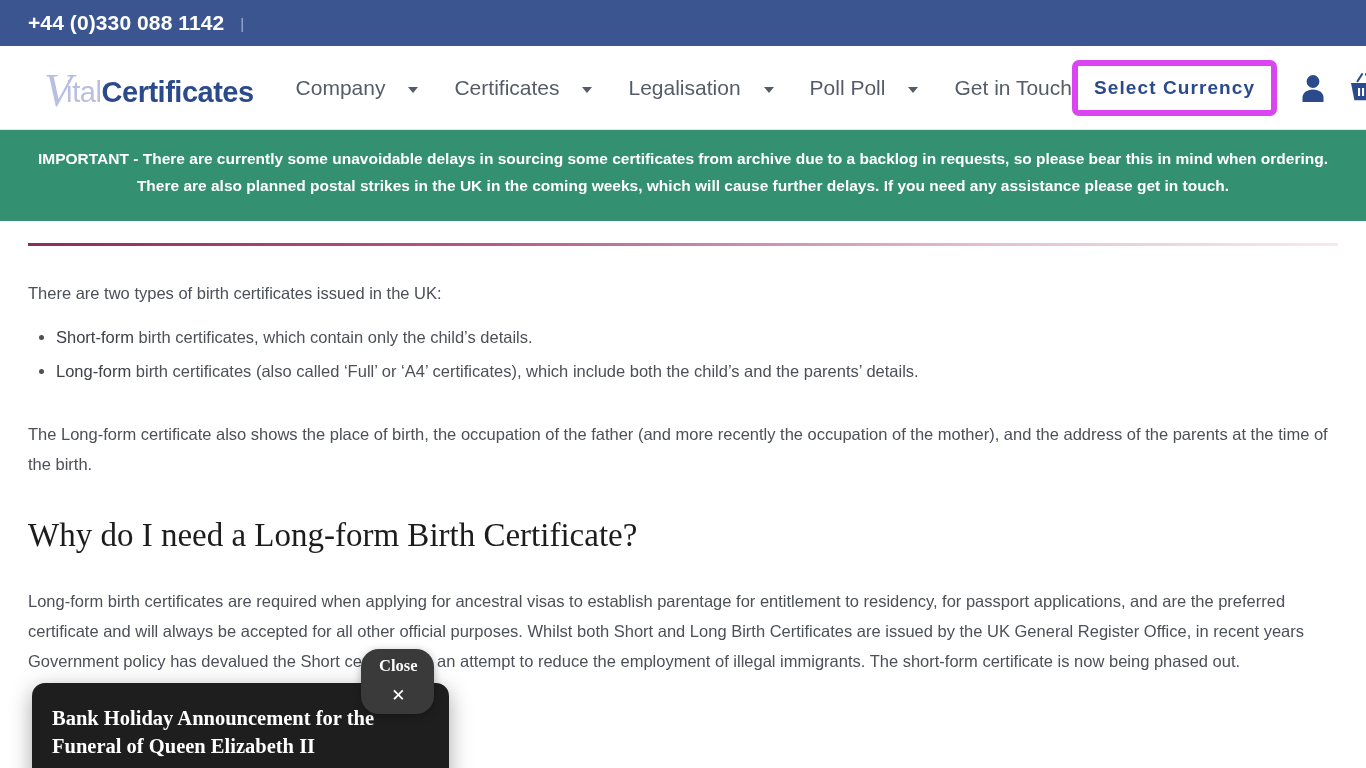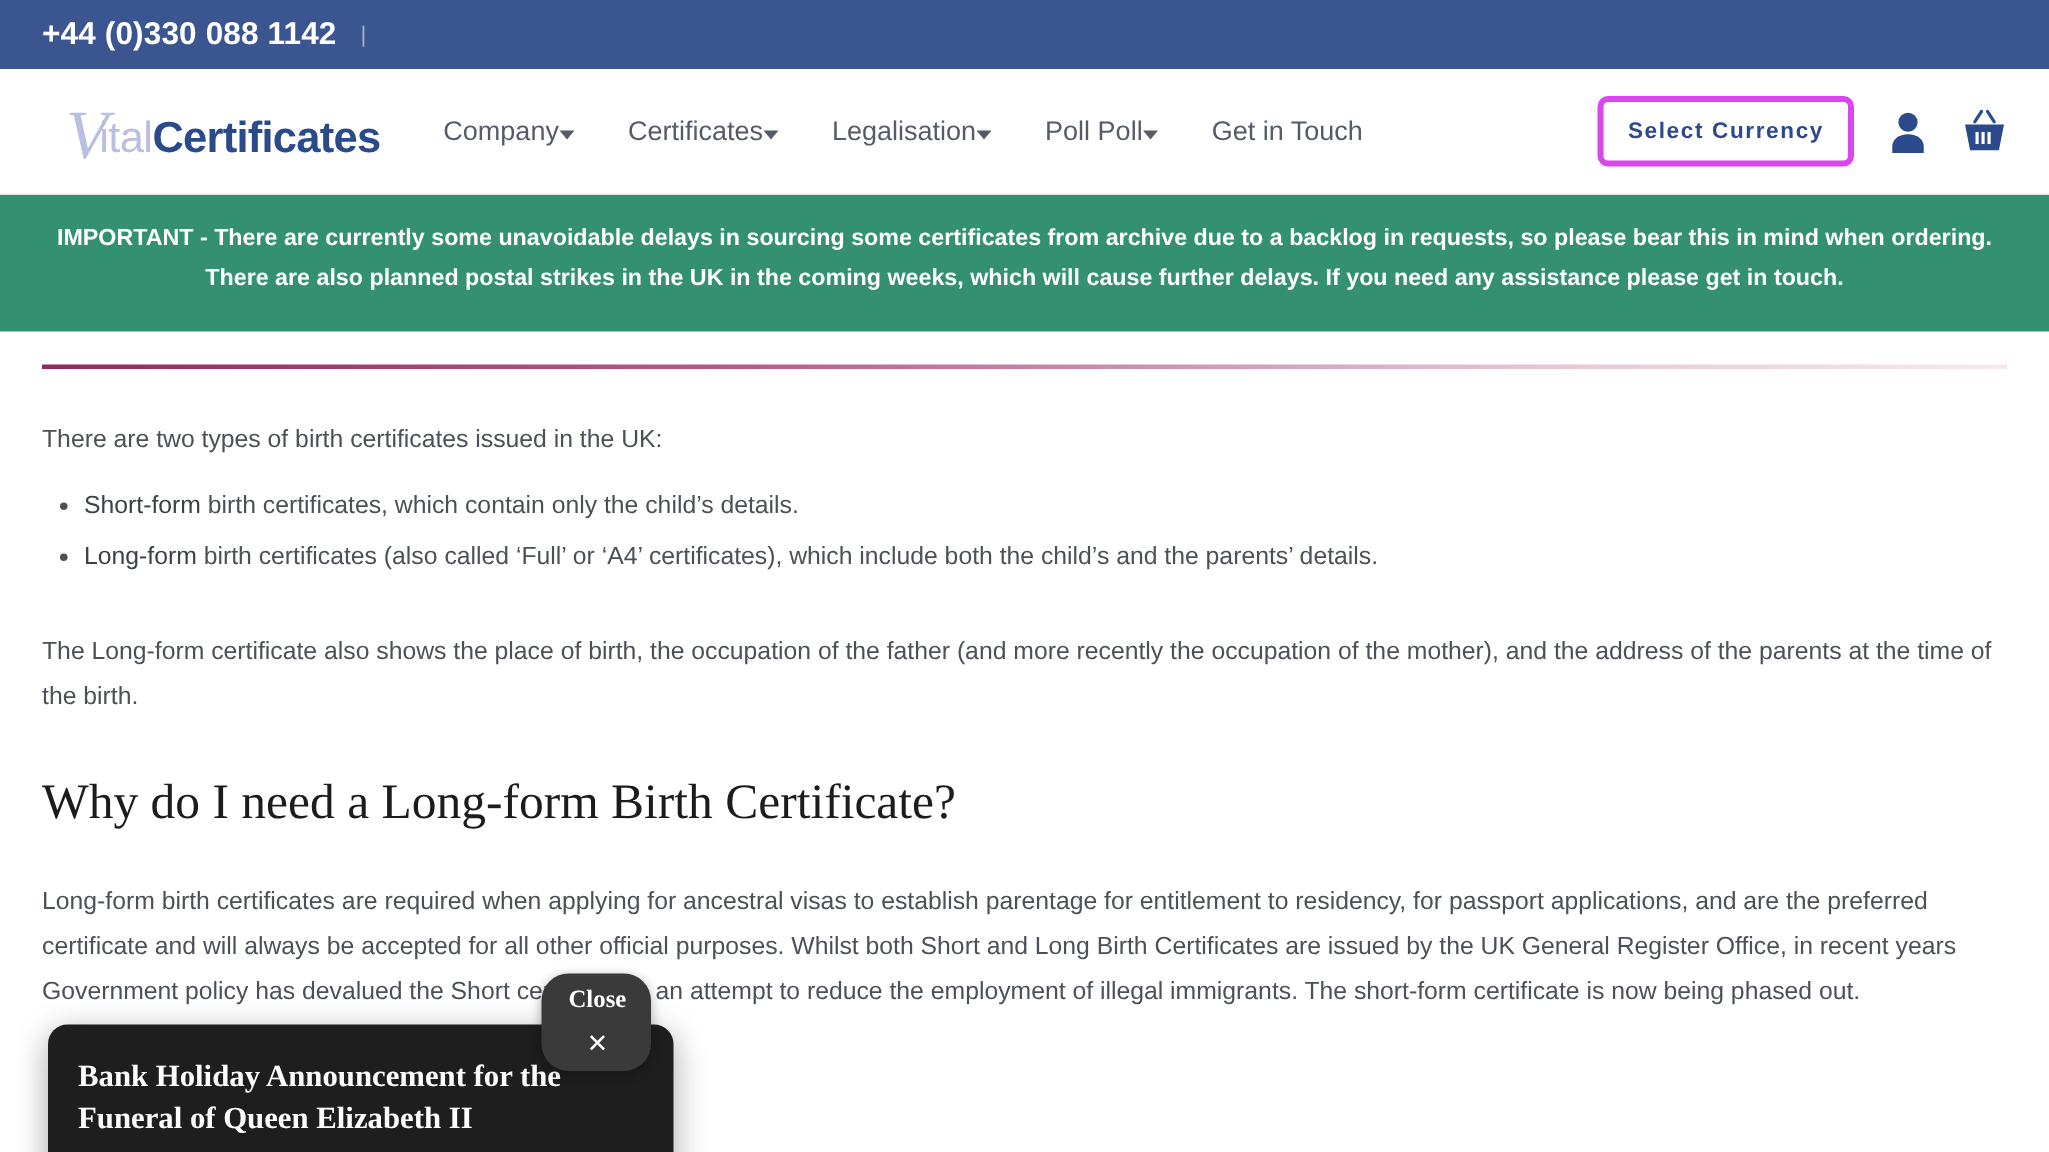--- a/index.html
+++ b/index.html
@@ -77,49 +77,49 @@
     letter-spacing: -0.5px;
   }
 
   .nav {
     display: flex;
     align-items: center;
     gap: 36px;
     flex: 1;
   }
   .nav-item {
-    font-size: 18px;
+    font-size: 21px;
     color: #555c68;
     display: flex;
     align-items: center;
-    gap: 0;
+    gap: 23px;
     cursor: pointer;
     white-space: nowrap;
   }
   .caret {
     width: 0; height: 0;
     border-left: 5px solid transparent;
     border-right: 5px solid transparent;
     border-top: 6px solid #555c68;
     display: inline-block;
     position: relative;
     top: 2px;
   }
 
   .header-right {
     display: flex;
     align-items: center;
     gap: 22px;
   }
   .currency-btn {
-    border: 4px solid #d946ef;
+    border: 6px solid #d946ef;
     border-radius: 7px;
     color: #2b4a8b;
     background: #fff;
-    font-size: 15px;
+    font-size: 19px;
     font-weight: bold;
     letter-spacing: 1.1px;
     padding: 11px 16px;
     cursor: pointer;
     white-space: nowrap;
     font-family: "Liberation Sans", sans-serif;
   }
   .icon-btn {
     cursor: pointer;
     display: flex;

